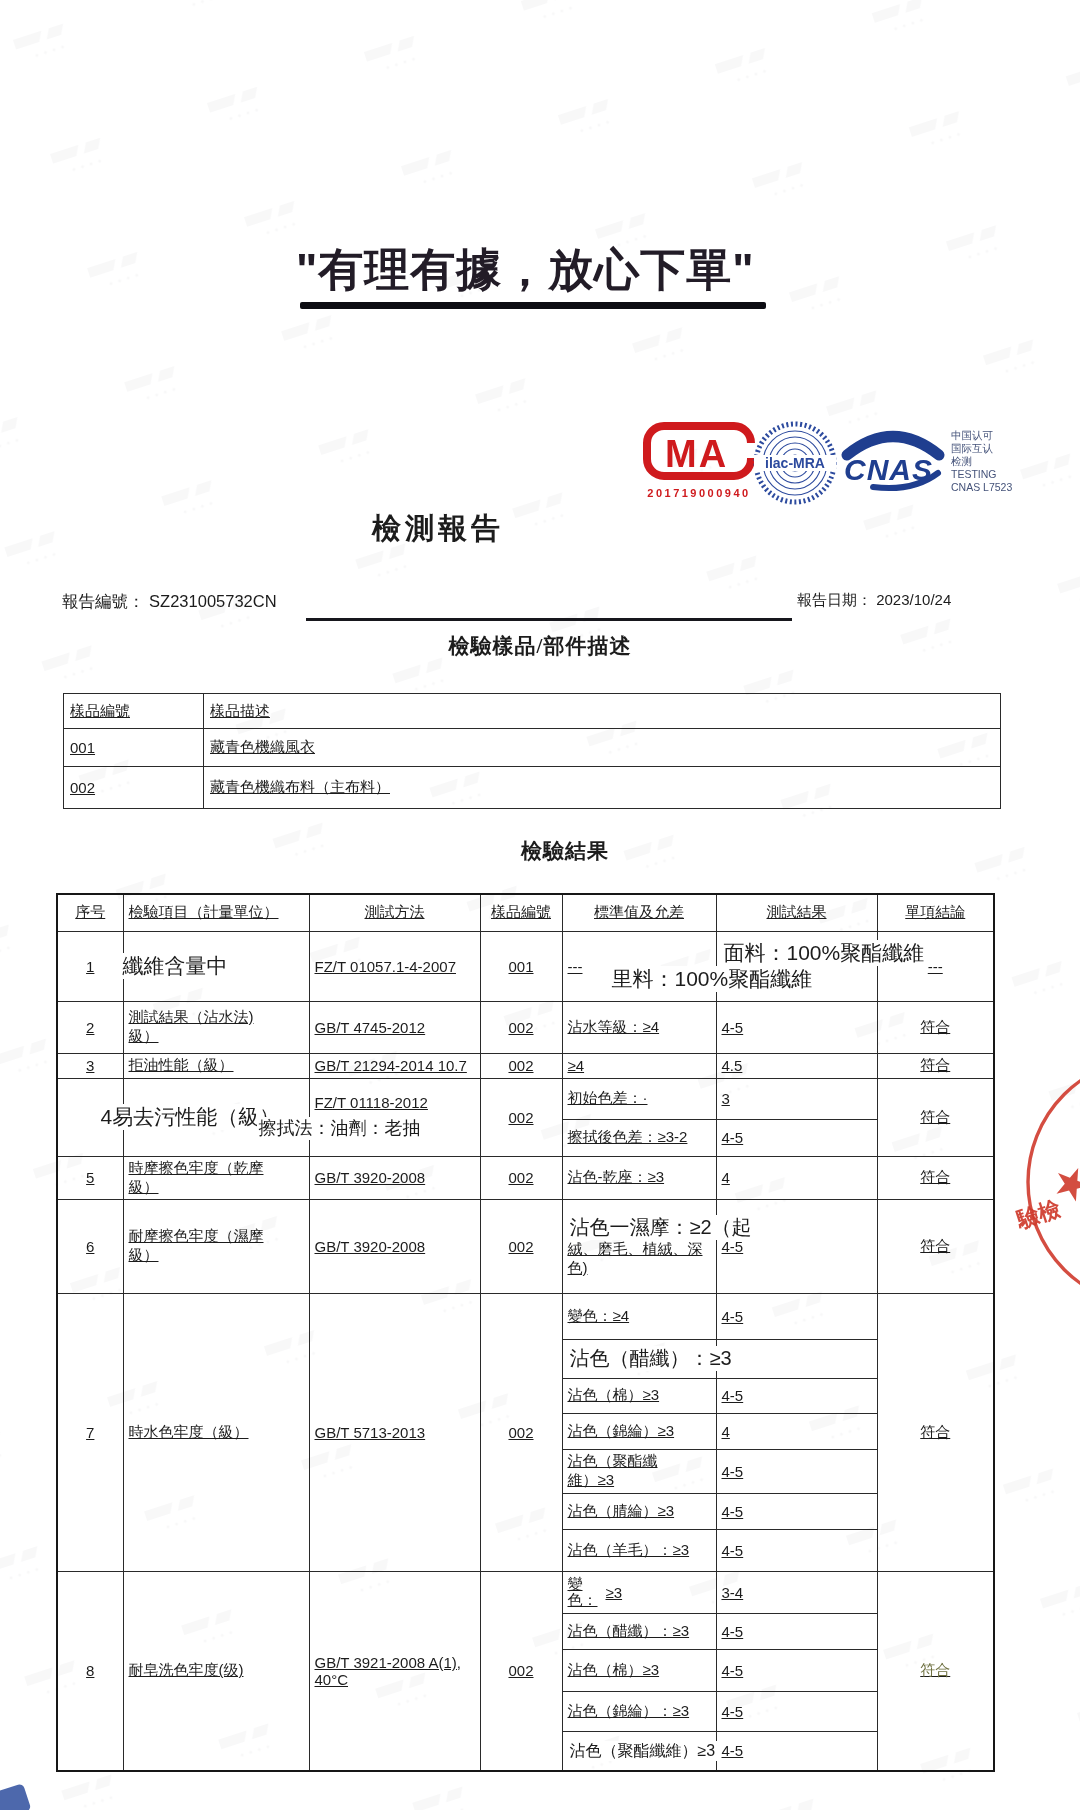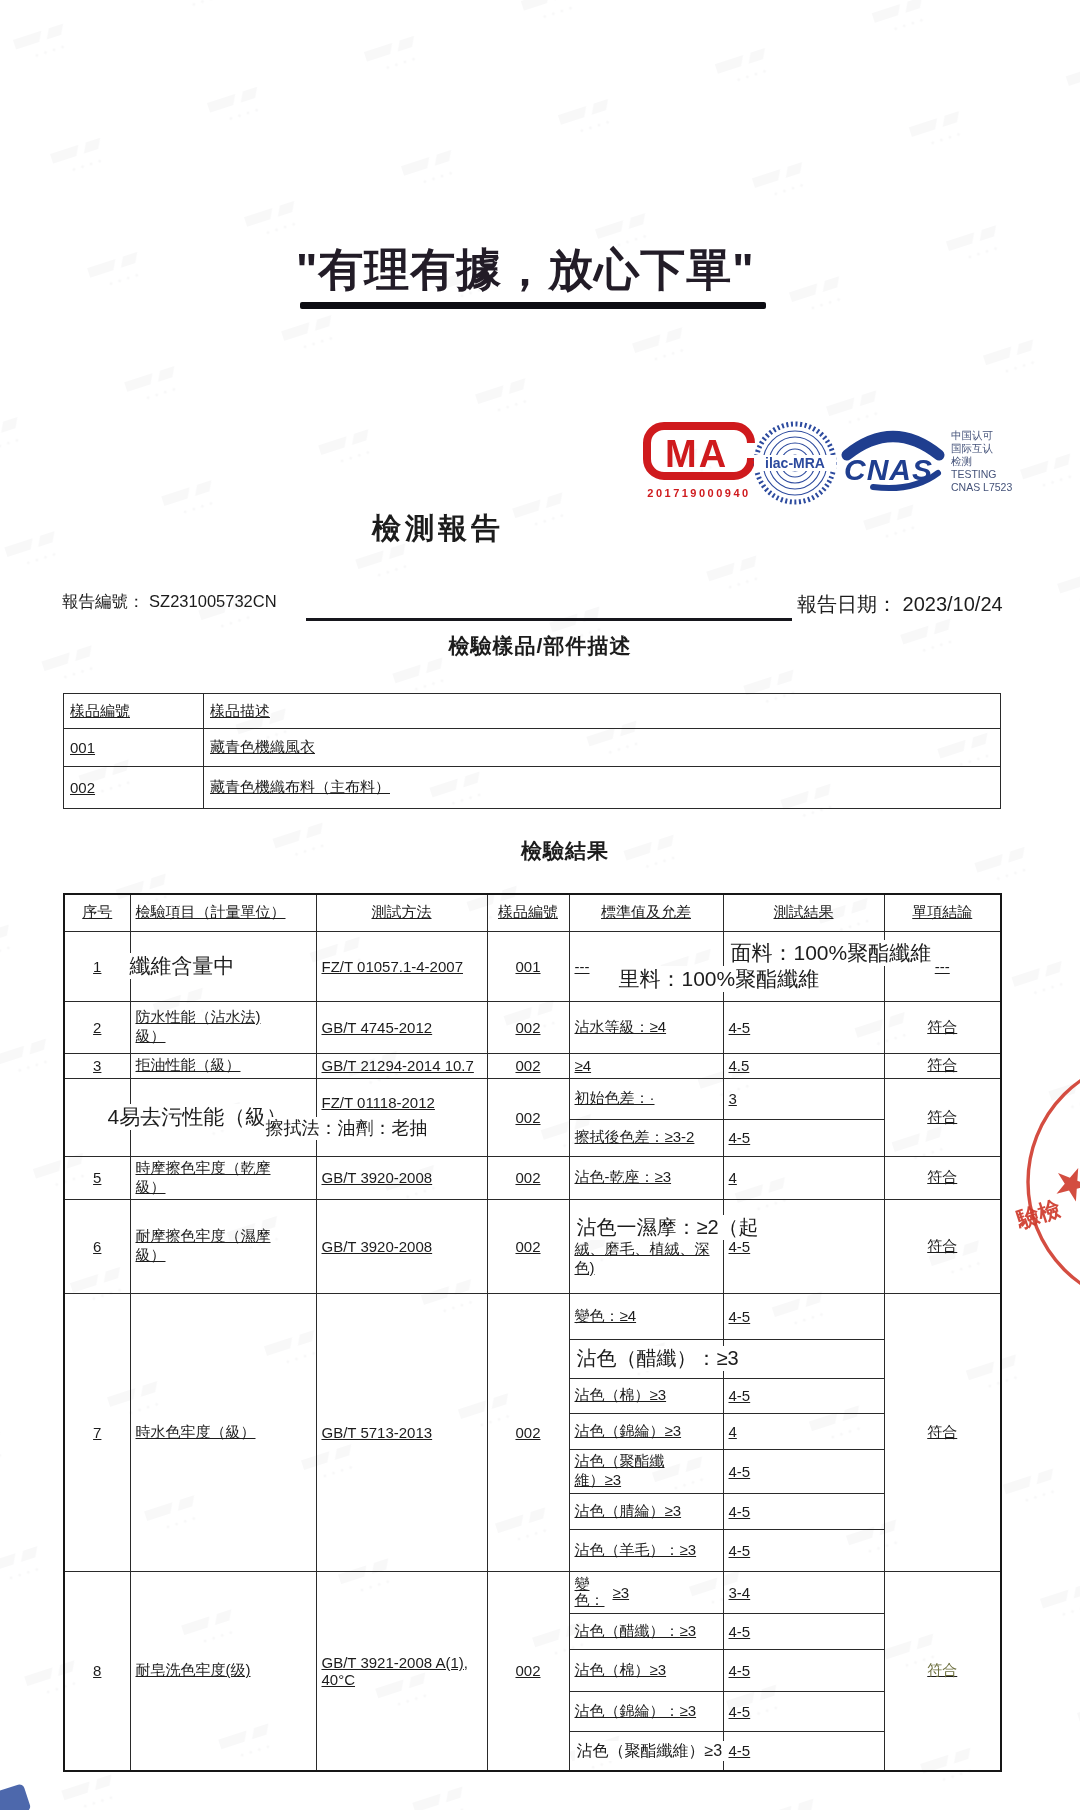--- a/index.html
+++ b/index.html
@@ -17,29 +17,29 @@
               border-right:12px solid transparent;border-bottom:20px solid #f59d1e;}
   .cma{left:641px;top:420px;z-index:2;}
   .cma-num{left:634px;top:487px;width:130px;text-align:center;font-size:11px;letter-spacing:2.5px;
            color:#cf1a1d;font-weight:700;z-index:2;}
   .ilac{left:753px;top:421px;z-index:2;}
   .cnas{left:841px;top:428px;z-index:2;}
   .cnas-side{left:951px;top:429px;font-size:10.5px;line-height:13px;color:#45537a;z-index:2;}
   
   .rtitle{left:0;top:509px;width:876px;text-align:center;font-size:29px;font-weight:700;letter-spacing:4px;z-index:2;}
   .repline{left:62px;top:591px;font-size:16.5px;z-index:2;}
-  .repline-date{left:797px;top:591px;font-size:20px;z-index:2;}
+  .repline-date{left:797px;top:591px;font-size:15px;z-index:2;}
   .rep-underline{left:306px;top:618px;width:486px;height:3px;background:#17171d;z-index:2;}
   .h2{left:0;width:1080px;text-align:center;font-size:21px;font-weight:700;letter-spacing:1px;z-index:2;}
   
   table{border-collapse:collapse;table-layout:fixed;background:transparent;z-index:2;text-decoration:underline;}
   .stable{left:63px;top:693px;width:937px;}
   .stable td,.stable th{border:1.8px solid #2a2a2a;font-size:15px;font-weight:400;text-align:left;
         padding:2px 6px;vertical-align:middle;}
-  .rtable{left:63px;top:893px;width:937px;}
+  .rtable{left:56px;top:893px;width:937px;}
   .rtable td,.rtable th{border:1.6px solid #2a2a2a;font-size:15px;font-weight:400;vertical-align:middle;
         padding:1px 5px;overflow:visible;}
   .rtable{border:2.2px solid #161616;}
   .c{text-align:center;}
   .l{text-align:left;}
   .f21{font-size:21px;} .f20{font-size:20px;} .f19{font-size:15px;} .f18{font-size:18px;} .f16s{font-size:16px;}
   .spill{position:relative;z-index:6;background:#fff;display:inline-block;white-space:nowrap;
          padding:0 2px;line-height:1.25;}
   .shiftL{margin-left:-112px;} .shiftL58{margin-left:-58px;margin-top:6px;} .shiftL30{margin-left:-30px;} .shiftL8{margin-left:-8px;}
   .itemcell{padding-right:26px !important;}
@@ -114,21 +114,21 @@
   <div class="abs repline">
     <span>報告編號：</span>
     <span>SZ231005732CN</span>
   </div>
   <div class="abs rep-underline"></div>
   <div class="abs repline-date">
     <span>報告日期：</span>
     <span>2023/10/24</span>
   </div>
 
-  <div class="abs h2" style="top:632px;">檢驗樣品/部件描述</div>
+  <div class="abs h2" style="top:632px;font-family:Liberation Serif, serif;">檢驗樣品/部件描述</div>
 
   <table class="abs stable">
     <colgroup>
         <col style="width:140px">
         <col style="width:797px">
       </colgroup>
     <tbody>
         <tr style="height:35px">
       <th>樣品編號</th>
       <th>樣品描述</th>
@@ -177,21 +177,21 @@
       <td class="l">
         <div><span class="spill f21">面料：100%聚酯纖維</span></div>
         <div><span class="spill f21 shiftL">里料：100%聚酯纖維</span></div>
       </td>
       <td class="c">---</td>
     </tr>
 
     <tr style="height:52px">
       <td class="c">2</td>
       <td class="l itemcell">
-        <div>防水性能（沾水法)</div>
+        <div>測試結果（沾水法)</div>
         <div>級）</div>
           </td>
       <td class="l">GB/T 4745-2012</td>
       <td class="c">002</td>
       <td class="l">沾水等級：≥4</td>
       <td class="l">4-5</td>
       <td class="c">符合</td>
     </tr>
 
     <tr style="height:25px">

